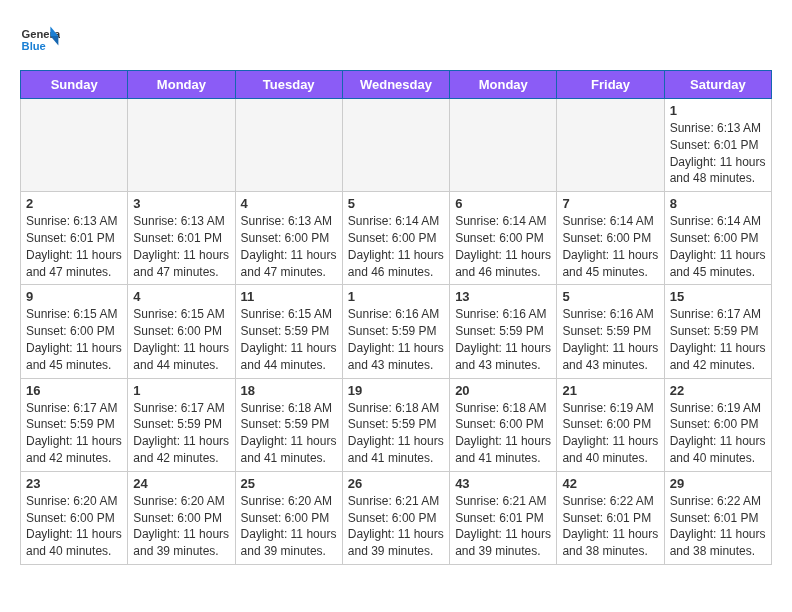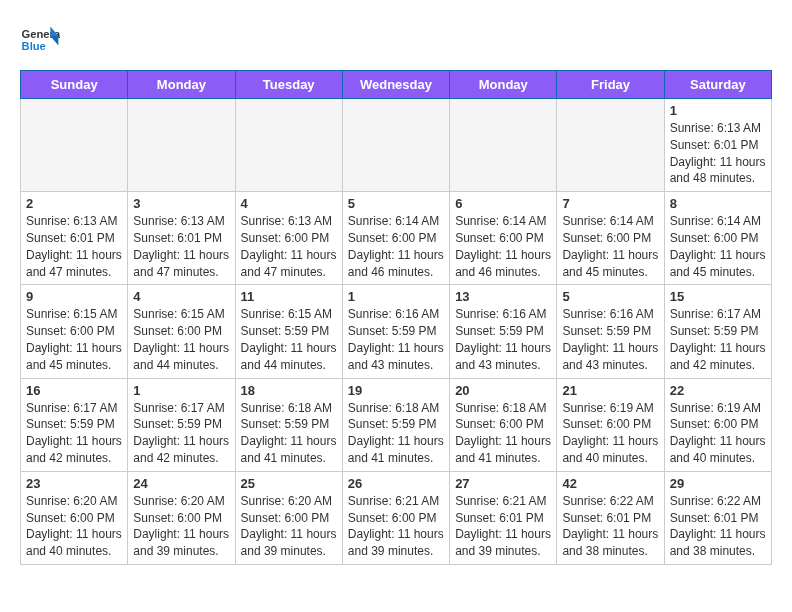--- a/index.html
+++ b/index.html
@@ -302,21 +302,21 @@
 and 39 minutes.</div>
         </td>
         <td>
           <span class="day-number">26</span>
           <div class="day-info" style="white-space: pre-line;">Sunrise: 6:21 AM
 Sunset: 6:00 PM
 Daylight: 11 hours
 and 39 minutes.</div>
         </td>
         <td>
-          <span class="day-number">27</span>
+          <span class="day-number">43</span>
           <div class="day-info" style="white-space: pre-line;">Sunrise: 6:21 AM
 Sunset: 6:01 PM
 Daylight: 11 hours
 and 39 minutes.</div>
         </td>
         <td>
           <span class="day-number">42</span>
           <div class="day-info" style="white-space: pre-line;">Sunrise: 6:22 AM
 Sunset: 6:01 PM
 Daylight: 11 hours

